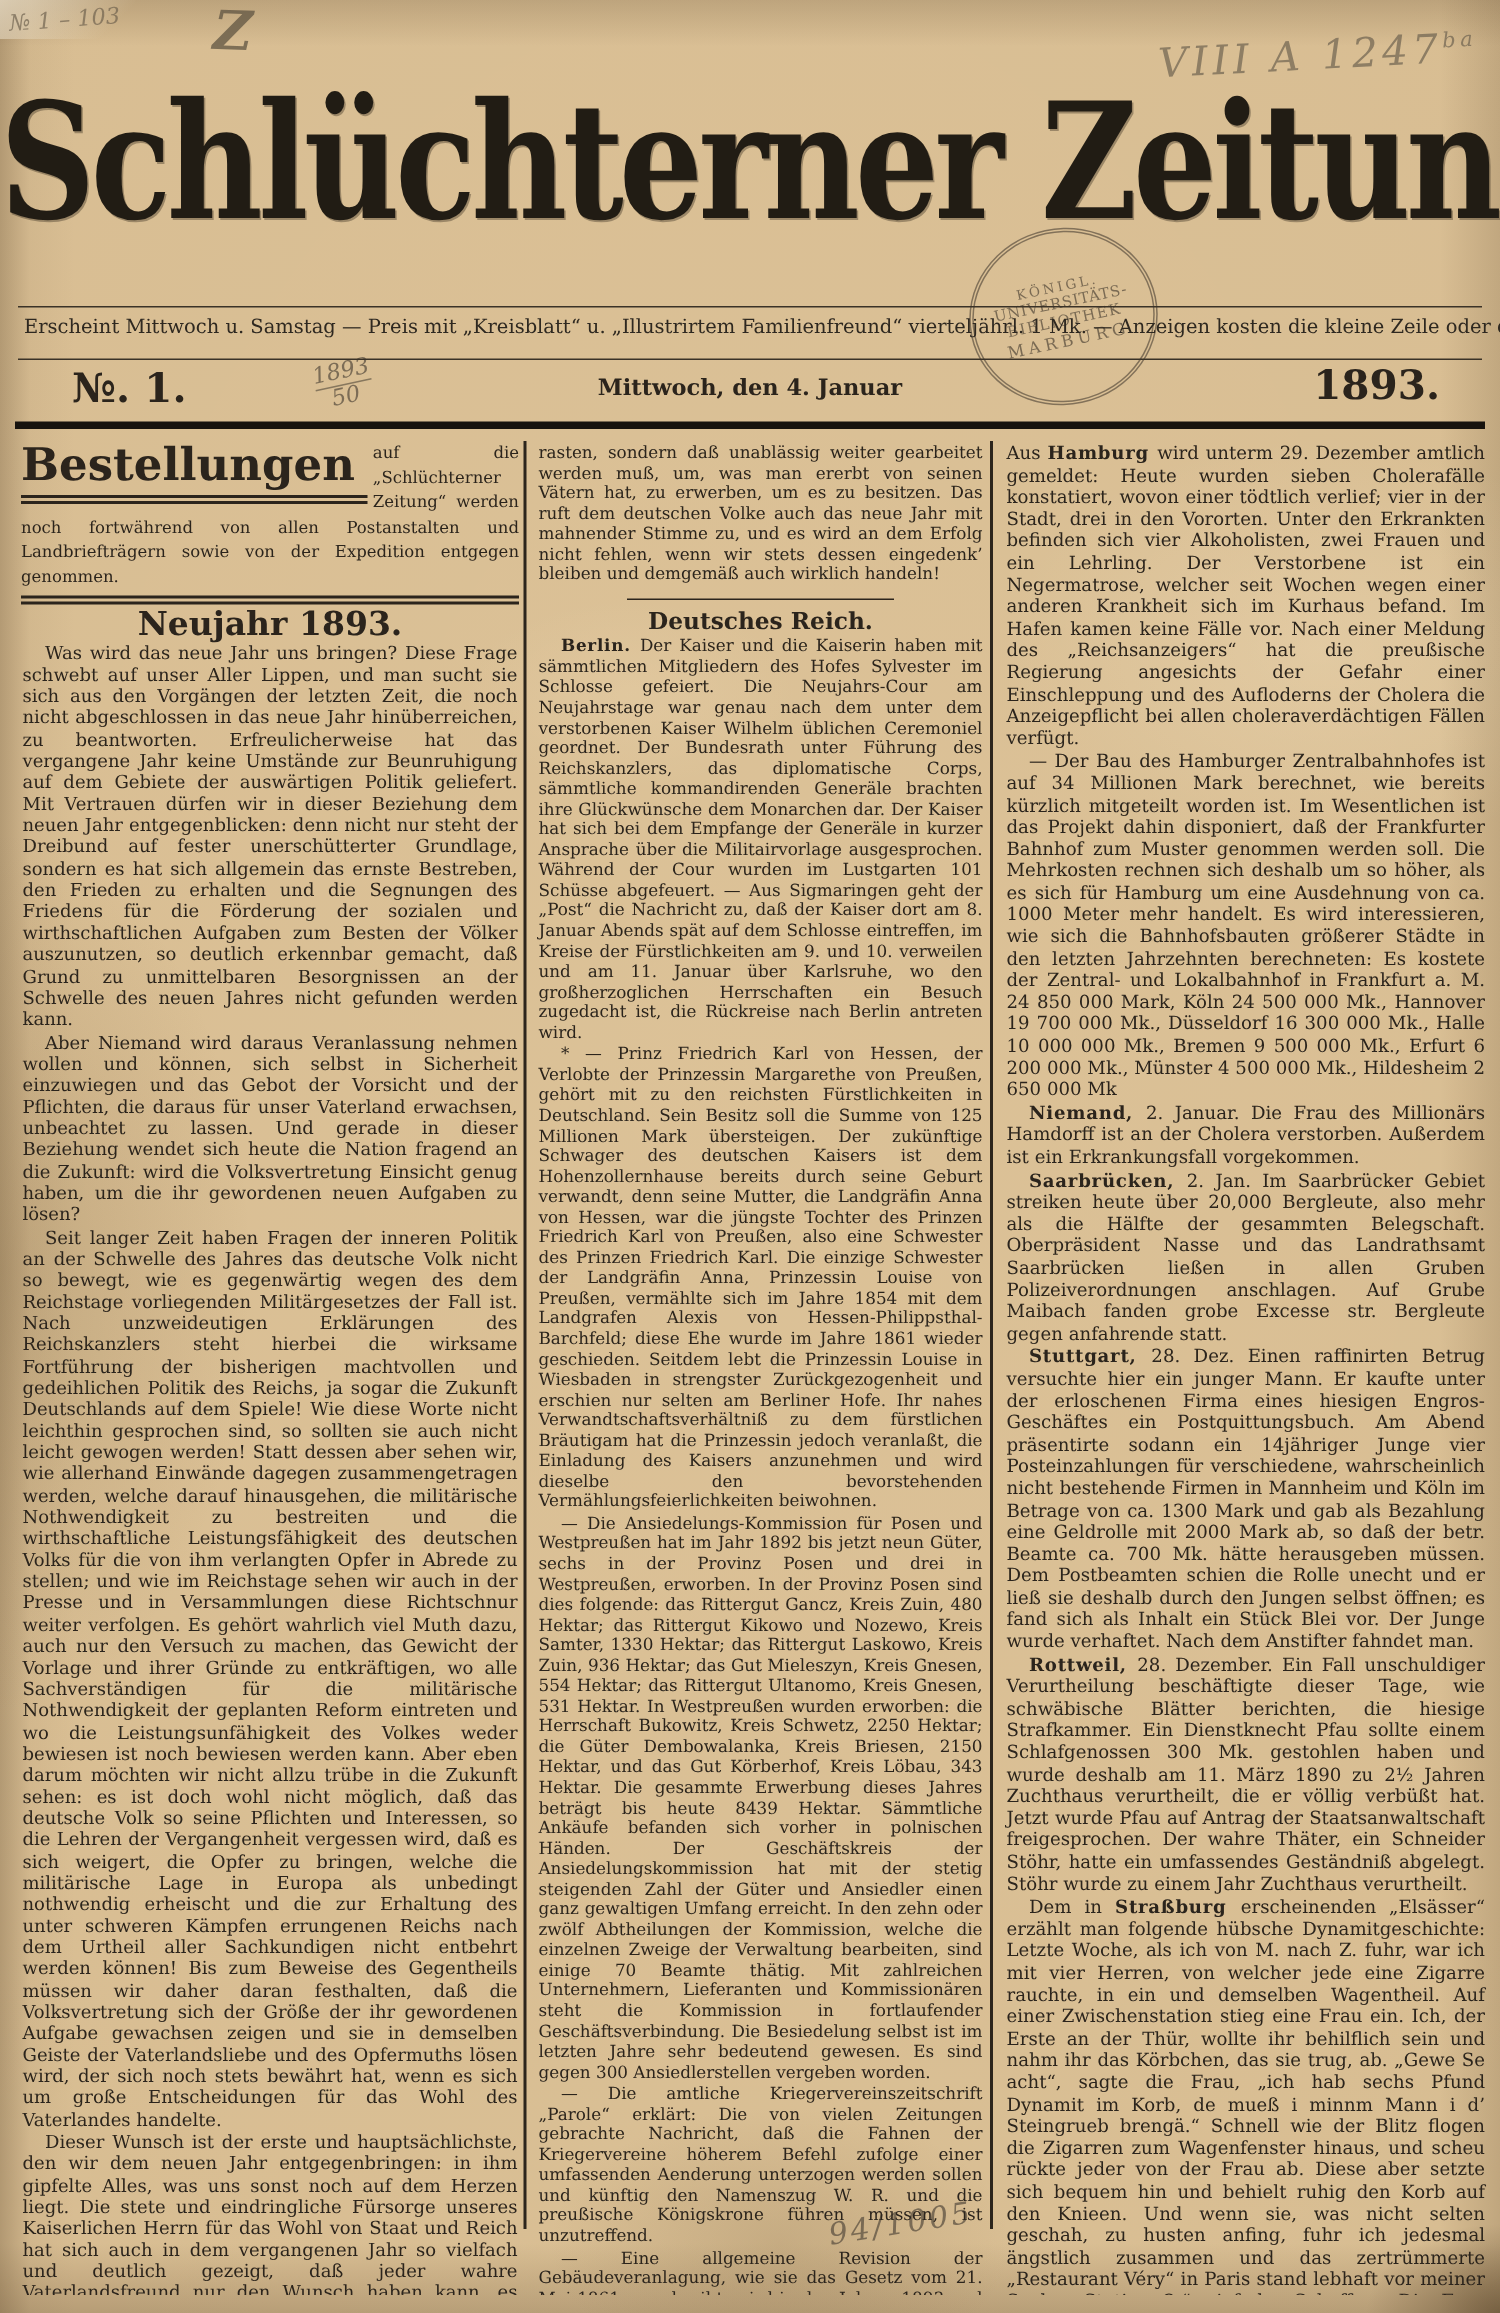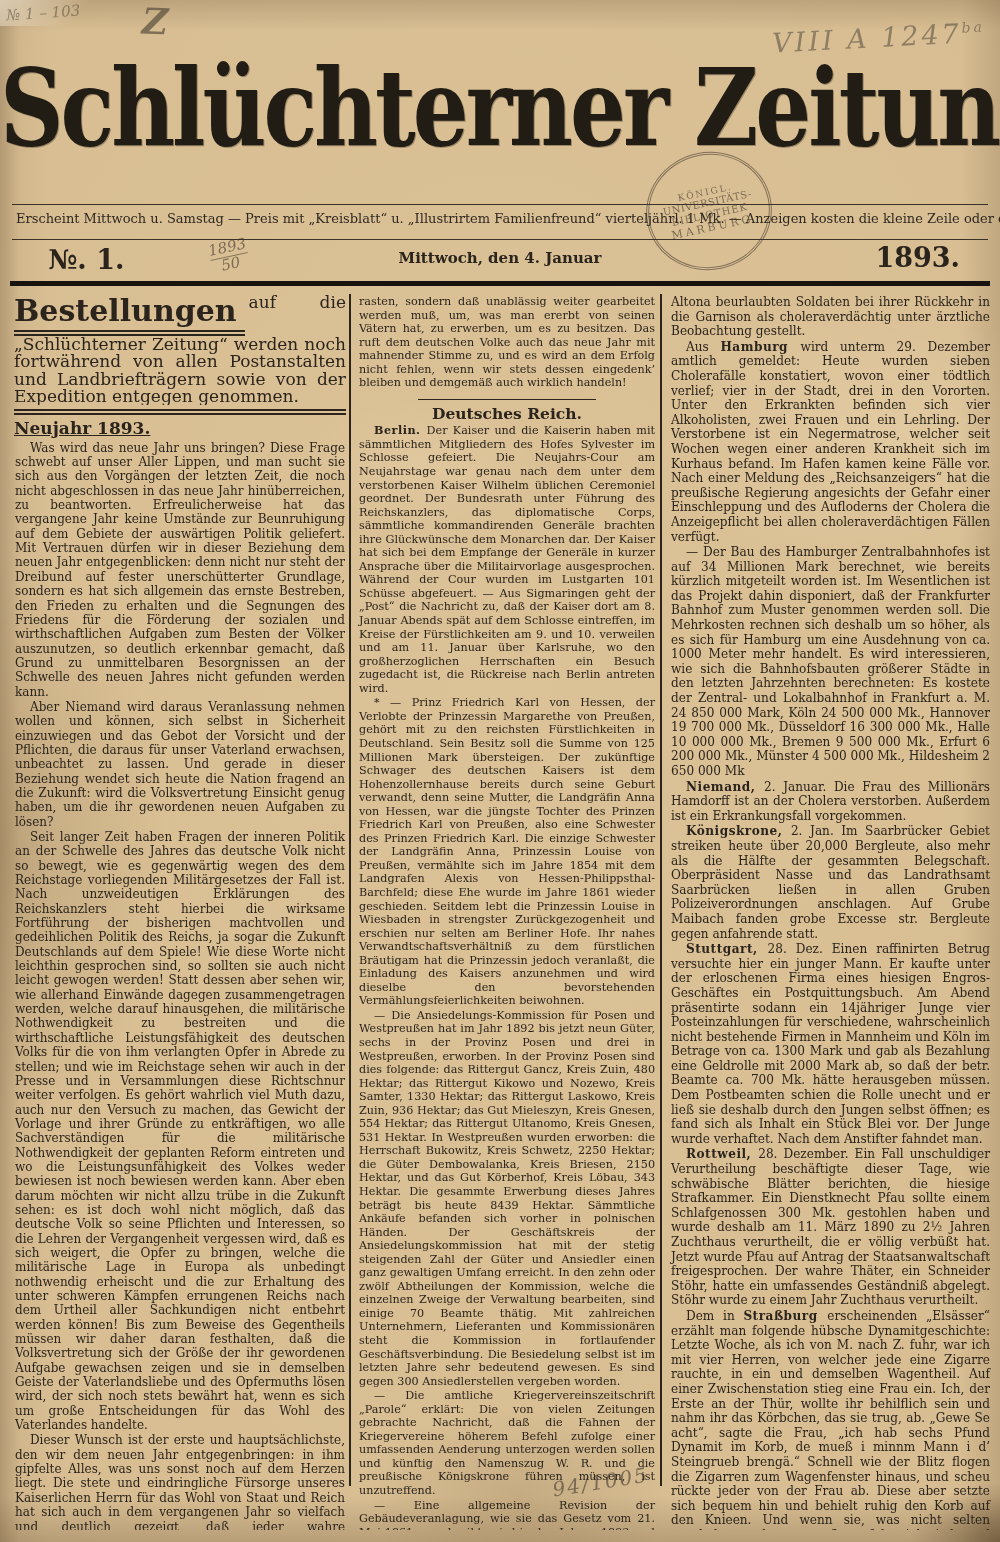--- a/index.html
+++ b/index.html
@@ -60,23 +60,23 @@
   .col2{left:358px;width:298px;height:1236px;font-size:11.2px;line-height:13.55px;}
   .col3{left:670px;width:321px;height:1236px;font-size:12.1px;line-height:14.6px;}
   .par{margin:1px;text-indent:15px;}
   .par.noindent{text-indent:0;}
   .col3 .par:first-child{text-indent:0;}
   .par b{letter-spacing:.5px;}
   
   .notice{overflow:hidden;margin-bottom:4px;}
   .notice-lead{float:left;font-size:30px;font-weight:bold;line-height:1;
     padding:2px 8px 4px 0;margin-right:4px;border-bottom:6px double #2b241c;}
-  .notice-text{font-size:17px;line-height:16.5px;}
+  .notice-text{font-size:11px;line-height:16.5px;}
   .notice-rule{border-top:6px double #2b241c;margin:4px 0 6px 0;}
-  .art-heading{text-align:left;font-weight:bold;font-size:17px;margin:6px 0 5px 0;text-indent:0;text-decoration:underline;}
+  .art-heading{text-align:center;font-weight:bold;font-size:22px;margin:6px 0 5px 0;text-indent:0;}
   .sec-rule{width:60%;margin:9px auto 7px auto;border-top:1.3px solid #2c251c;}
   .sec-heading{text-align:center;font-weight:bold;font-size:15.5px;margin:0 0 4px 0;text-indent:0;}
 </style>
 </head>
 <body>
 
 <div class="sheet">
   <div class="tear"></div>
   <div class="corner-dark"></div>
 
@@ -139,23 +139,22 @@
         <p class="par"><b>Berlin. </b><span>Der Kaiser und die Kaiserin haben mit sämmtlichen Mitgliedern des Hofes Sylvester im Schlosse gefeiert. Die Neujahrs-Cour am Neujahrstage war genau nach dem unter dem verstorbenen Kaiser Wilhelm üblichen Ceremoniel geordnet. Der Bundesrath unter Führung des Reichskanzlers, das diplomatische Corps, sämmtliche kommandirenden Generäle brachten ihre Glückwünsche dem Monarchen dar. Der Kaiser hat sich bei dem Empfange der Generäle in kurzer Ansprache über die Militairvorlage ausgesprochen. Während der Cour wurden im Lustgarten 101 Schüsse abgefeuert. — Aus Sigmaringen geht der „Post“ die Nachricht zu, daß der Kaiser dort am 8. Januar Abends spät auf dem Schlosse eintreffen, im Kreise der Fürstlichkeiten am 9. und 10. verweilen und am 11. Januar über Karlsruhe, wo den großherzoglichen Herrschaften ein Besuch zugedacht ist, die Rückreise nach Berlin antreten wird.</span></p>
         <p class="par"><span>* — </span><span>Prinz Friedrich Karl von Hessen, der Verlobte der Prinzessin Margarethe von Preußen, gehört mit zu den reichsten Fürstlichkeiten in Deutschland. Sein Besitz soll die Summe von 125 Millionen Mark übersteigen. Der zukünftige Schwager des deutschen Kaisers ist dem Hohenzollernhause bereits durch seine Geburt verwandt, denn seine Mutter, die Landgräfin Anna von Hessen, war die jüngste Tochter des Prinzen Friedrich Karl von Preußen, also eine Schwester des Prinzen Friedrich Karl. Die einzige Schwester der Landgräfin Anna, Prinzessin Louise von Preußen, vermählte sich im Jahre 1854 mit dem Landgrafen Alexis von Hessen-Philippsthal-Barchfeld; diese Ehe wurde im Jahre 1861 wieder geschieden. Seitdem lebt die Prinzessin Louise in Wiesbaden in strengster Zurückgezogenheit und erschien nur selten am Berliner Hofe. Ihr nahes Verwandtschaftsverhältniß zu dem fürstlichen Bräutigam hat die Prinzessin jedoch veranlaßt, die Einladung des Kaisers anzunehmen und wird dieselbe den bevorstehenden Vermählungsfeierlichkeiten beiwohnen.</span></p>
         <p class="par"><span>— </span><span>Die Ansiedelungs-Kommission für Posen und Westpreußen hat im Jahr 1892 bis jetzt neun Güter, sechs in der Provinz Posen und drei in Westpreußen, erworben. In der Provinz Posen sind dies folgende: das Rittergut Gancz, Kreis Zuin, 480 Hektar; das Rittergut Kikowo und Nozewo, Kreis Samter, 1330 Hektar; das Rittergut Laskowo, Kreis Zuin, 936 Hektar; das Gut Mieleszyn, Kreis Gnesen, 554 Hektar; das Rittergut Ultanomo, Kreis Gnesen, 531 Hektar. In Westpreußen wurden erworben: die Herrschaft Bukowitz, Kreis Schwetz, 2250 Hektar; die Güter Dembowalanka, Kreis Briesen, 2150 Hektar, und das Gut Körberhof, Kreis Löbau, 343 Hektar. Die gesammte Erwerbung dieses Jahres beträgt bis heute 8439 Hektar. Sämmtliche Ankäufe befanden sich vorher in polnischen Händen. Der Geschäftskreis der Ansiedelungskommission hat mit der stetig steigenden Zahl der Güter und Ansiedler einen ganz gewaltigen Umfang erreicht. In den zehn oder zwölf Abtheilungen der Kommission, welche die einzelnen Zweige der Verwaltung bearbeiten, sind einige 70 Beamte thätig. Mit zahlreichen Unternehmern, Lieferanten und Kommissionären steht die Kommission in fortlaufender Geschäftsverbindung. Die Besiedelung selbst ist im letzten Jahre sehr bedeutend gewesen. Es sind gegen 300 Ansiedlerstellen vergeben worden.</span></p>
         <p class="par"><span>— </span><span>Die amtliche Kriegervereinszeitschrift „Parole“ erklärt: Die von vielen Zeitungen gebrachte Nachricht, daß die Fahnen der Kriegervereine höherem Befehl zufolge einer umfassenden Aenderung unterzogen werden sollen und künftig den Namenszug W. R. und die preußische Königskrone führen müssen, ist unzutreffend.</span></p>
         <p class="par"><span>— </span><span>Eine allgemeine Revision der Gebäudeveranlagung, wie sie das Gesetz vom 21. Mai 1861 vorschreibt, wird in den Jahren 1893 und 1894 in Preußen erfolgen. Die letzte Revision fand 1878 und 1879 statt.</span></p>
       </div>
   </div>
 
   <div class="col col3">
     <div id="col3-pars">
-        <p class="par"><span>Altona beurlaubten Soldaten bei ihrer Rückkehr in die Garnison als choleraverdächtig unter ärztliche Beobachtung gestellt.</span></p>
         <p class="par"><span>Aus </span><b>Hamburg </b><span>wird unterm 29. Dezember amtlich gemeldet: Heute wurden sieben Cholerafälle konstatiert, wovon einer tödtlich verlief; vier in der Stadt, drei in den Vororten. Unter den Erkrankten befinden sich vier Alkoholisten, zwei Frauen und ein Lehrling. Der Verstorbene ist ein Negermatrose, welcher seit Wochen wegen einer anderen Krankheit sich im Kurhaus befand. Im Hafen kamen keine Fälle vor. Nach einer Meldung des „Reichsanzeigers“ hat die preußische Regierung angesichts der Gefahr einer Einschleppung und des Aufloderns der Cholera die Anzeigepflicht bei allen choleraverdächtigen Fällen verfügt.</span></p>
         <p class="par"><span>— </span><span>Der Bau des Hamburger Zentralbahnhofes ist auf 34 Millionen Mark berechnet, wie bereits kürzlich mitgeteilt worden ist. Im Wesentlichen ist das Projekt dahin disponiert, daß der Frankfurter Bahnhof zum Muster genommen werden soll. Die Mehrkosten rechnen sich deshalb um so höher, als es sich für Hamburg um eine Ausdehnung von ca. 1000 Meter mehr handelt. Es wird interessieren, wie sich die Bahnhofsbauten größerer Städte in den letzten Jahrzehnten berechneten: Es kostete der Zentral- und Lokalbahnhof in Frankfurt a. M. 24 850 000 Mark, Köln 24 500 000 Mk., Hannover 19 700 000 Mk., Düsseldorf 16 300 000 Mk., Halle 10 000 000 Mk., Bremen 9 500 000 Mk., Erfurt 6 200 000 Mk., Münster 4 500 000 Mk., Hildesheim 2 650 000 Mk</span></p>
         <p class="par"><b>Niemand, </b><span>2. Januar. Die Frau des Millionärs Hamdorff ist an der Cholera verstorben. Außerdem ist ein Erkrankungsfall vorgekommen.</span></p>
-        <p class="par"><b>Königskrone, </b><span>2. Jan. Im Saarbrücker Gebiet streiken heute über 20,000 Bergleute, also mehr als die Hälfte der gesammten Belegschaft. Oberpräsident Nasse und das Landrathsamt Saarbrücken ließen in allen Gruben Polizeiverordnungen anschlagen. Auf Grube Maibach fanden grobe Excesse str. Bergleute gegen anfahrende statt.</span></p>
+        <p class="par"><b>Saarbrücken, </b><span>2. Jan. Im Saarbrücker Gebiet streiken heute über 20,000 Bergleute, also mehr als die Hälfte der gesammten Belegschaft. Oberpräsident Nasse und das Landrathsamt Saarbrücken ließen in allen Gruben Polizeiverordnungen anschlagen. Auf Grube Maibach fanden grobe Excesse str. Bergleute gegen anfahrende statt.</span></p>
         <p class="par"><b>Stuttgart, </b><span>28. Dez. Einen raffinirten Betrug versuchte hier ein junger Mann. Er kaufte unter der erloschenen Firma eines hiesigen Engros-Geschäftes ein Postquittungsbuch. Am Abend präsentirte sodann ein 14jähriger Junge vier Posteinzahlungen für verschiedene, wahrscheinlich nicht bestehende Firmen in Mannheim und Köln im Betrage von ca. 1300 Mark und gab als Bezahlung eine Geldrolle mit 2000 Mark ab, so daß der betr. Beamte ca. 700 Mk. hätte herausgeben müssen. Dem Postbeamten schien die Rolle unecht und er ließ sie deshalb durch den Jungen selbst öffnen; es fand sich als Inhalt ein Stück Blei vor. Der Junge wurde verhaftet. Nach dem Anstifter fahndet man.</span></p>
         <p class="par"><b>Rottweil, </b><span>28. Dezember. Ein Fall unschuldiger Verurtheilung beschäftigte dieser Tage, wie schwäbische Blätter berichten, die hiesige Strafkammer. Ein Dienstknecht Pfau sollte einem Schlafgenossen 300 Mk. gestohlen haben und wurde deshalb am 11. März 1890 zu 2½ Jahren Zuchthaus verurtheilt, die er völlig verbüßt hat. Jetzt wurde Pfau auf Antrag der Staatsanwaltschaft freigesprochen. Der wahre Thäter, ein Schneider Stöhr, hatte ein umfassendes Geständniß abgelegt. Stöhr wurde zu einem Jahr Zuchthaus verurtheilt.</span></p>
         <p class="par"><span>Dem in </span><b>Straßburg </b><span>erscheinenden „Elsässer“ erzählt man folgende hübsche Dynamitgeschichte: Letzte Woche, als ich von M. nach Z. fuhr, war ich mit vier Herren, von welcher jede eine Zigarre rauchte, in ein und demselben Wagentheil. Auf einer Zwischenstation stieg eine Frau ein. Ich, der Erste an der Thür, wollte ihr behilflich sein und nahm ihr das Körbchen, das sie trug, ab. „Gewe Se acht“, sagte die Frau, „ich hab sechs Pfund Dynamit im Korb, de mueß i minnm Mann i d’ Steingrueb brengä.“ Schnell wie der Blitz flogen die Zigarren zum Wagenfenster hinaus, und scheu rückte jeder von der Frau ab. Diese aber setzte sich bequem hin und behielt ruhig den Korb auf den Knieen. Und wenn sie, was nicht selten geschah, zu husten anfing, fuhr ich jedesmal ängstlich zusammen und das zertrümmerte „Restaurant Véry“ in Paris stand lebhaft vor meiner Seele. „Station O.“, rief der Schaffner. Die Frau erhob sich. „Gott sei Dank!“ murmelten Alle. Ich zitterte wie Espenlaub, als ich ihr das Körbchen mit dem gefährlichen Inhalt hinausreichte. „Merci!“ sagte</span></p>
       </div>
   </div>
 </div>
 
 </body></html>

